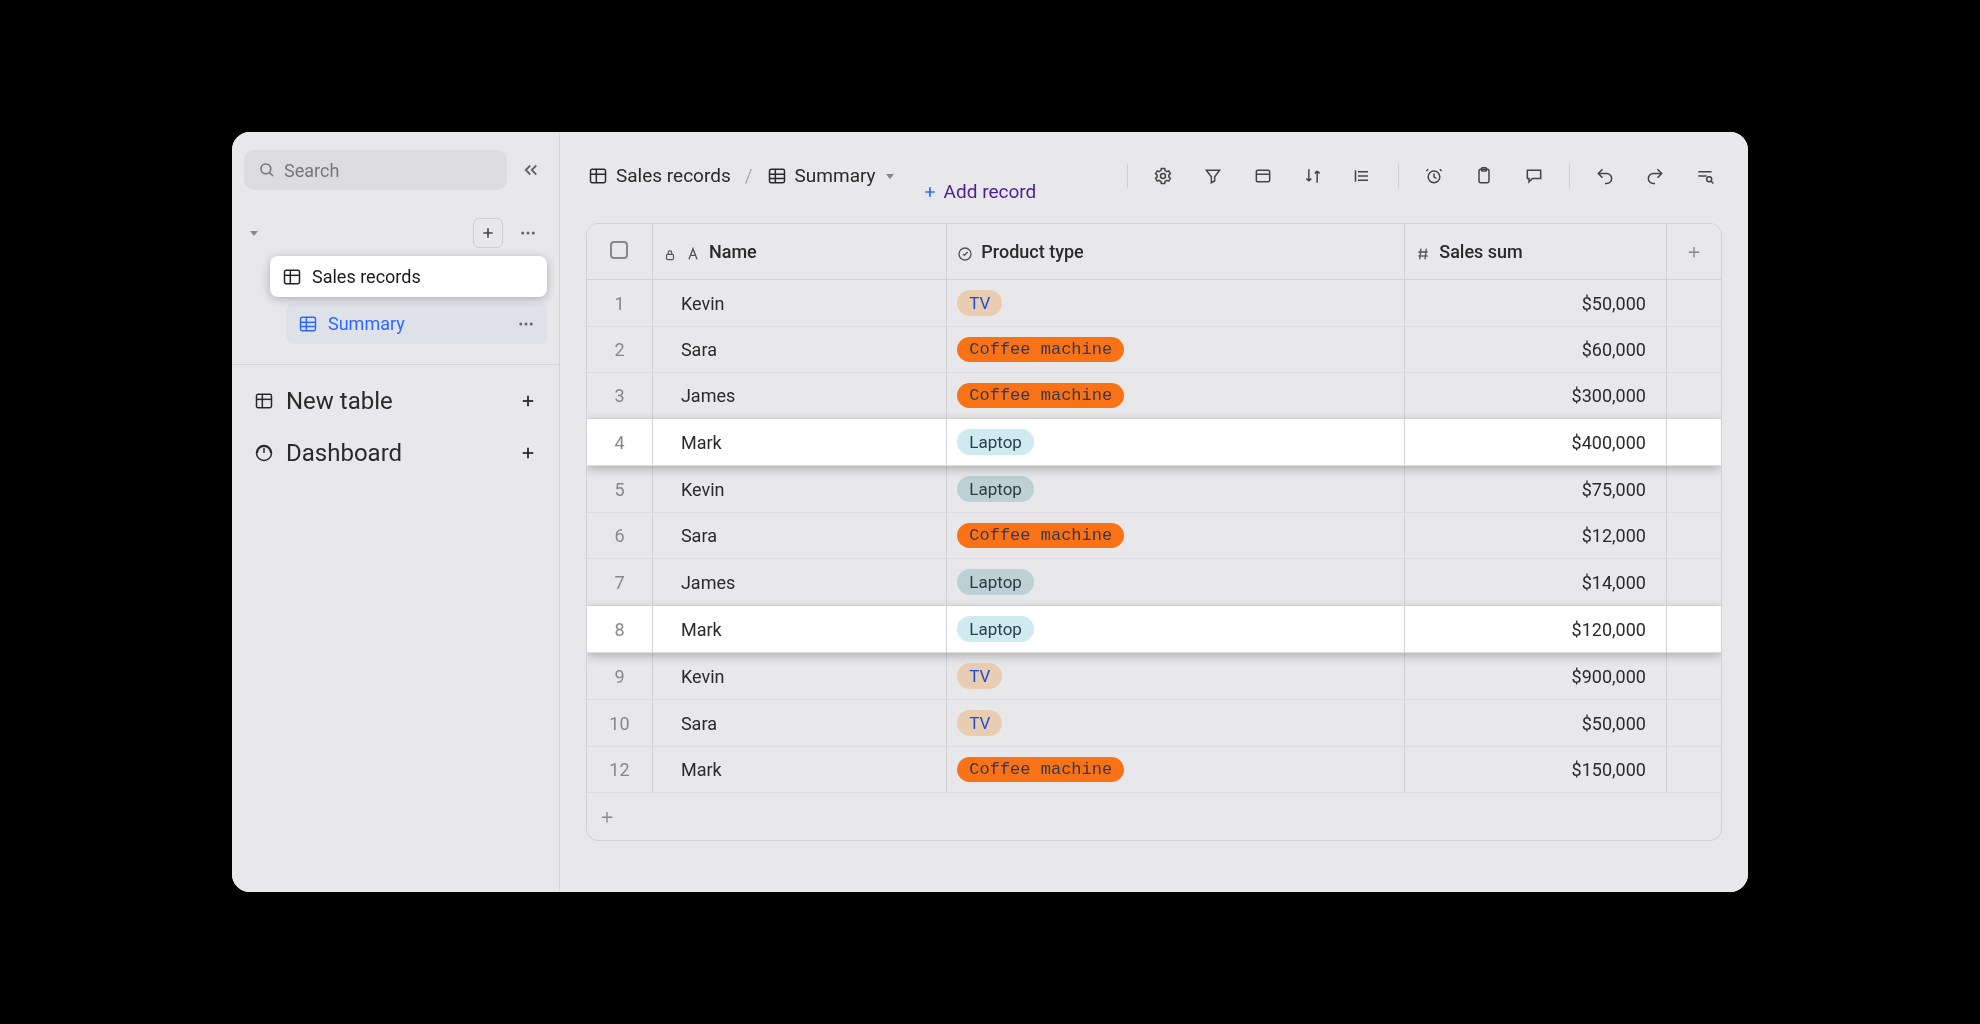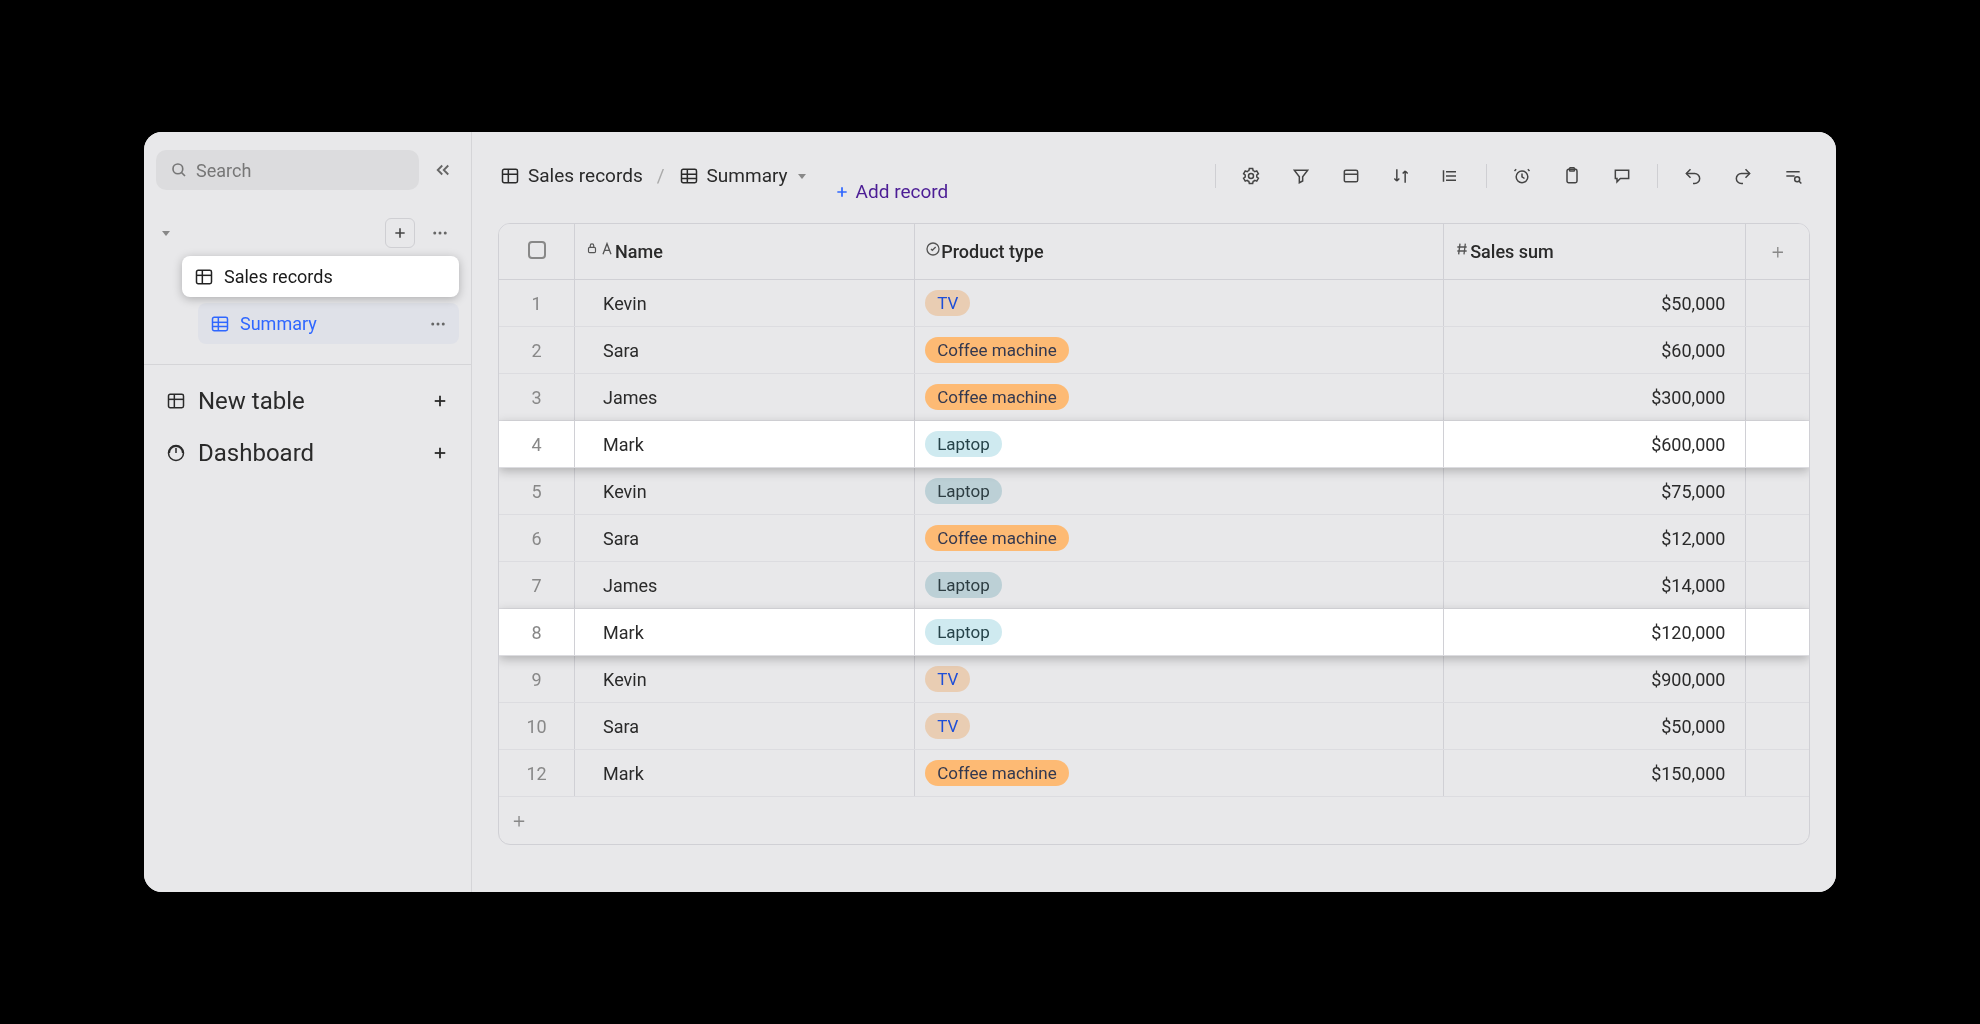--- a/index.html
+++ b/index.html
@@ -6,21 +6,21 @@
     body {
       font-family: -apple-system, BlinkMacSystemFont, "Segoe UI", Roboto, sans-serif;
       background: #000;
       width: 1980px;
       height: 1024px;
       display: flex;
       align-items: center;
       justify-content: center;
     }
     .app-frame {
-      width: 1692px;
+      width: 1516px;
       height: 760px;
       background: #e8e8ea;
       border-radius: 18px;
       overflow: hidden;
       display: flex;
       position: relative;
     }
     
     .sidebar {
       width: 328px;
@@ -221,24 +221,24 @@
       box-shadow: 0 3px 10px rgba(0,0,0,0.25);
       position: relative;
     }
     .tag {
       display: inline-block;
       padding: 3px 12px;
       border-radius: 14px;
       font-size: 17px;
     }
     .tag.tv { background: #e9cdb3; color: #1d4ed8; }
-    .tag.coffee { background: #fdba74; color: #33384f; }
+    .tag.coffee { background: #f97316; color: #33384f; font-family: Liberation Mono, monospace; }
     .tag.laptop-dim { background: #bcd0d6; color: #2d3d42; }
     .tag.laptop-hl { background: #cfeaf0; color: #264349; }
-    .th-inner { display: flex; align-items: flex-start; }
+    .th-inner { display: flex; align-items: flex-end; gap: 8px; }
     .checkbox {
       width: 18px; height: 18px; border: 2px solid #888; border-radius: 4px; display: inline-block;
     }
     .footer-row td {
       padding: 10px;
       color: #888;
     }
     .plus-sym { font-size: 20px; font-weight: 300; }
     svg { display: block; }
   </style>
@@ -537,21 +537,21 @@
               <td class="col-num">3</td>
               <td class="col-name" style="padding-left:28px;">James</td>
               <td class="col-product"><span class="tag coffee">Coffee machine</span></td>
               <td class="col-sum">$300,000</td>
               <td class="col-add"></td>
             </tr>
             <tr class="highlight">
               <td class="col-num">4</td>
               <td class="col-name" style="padding-left:28px;">Mark</td>
               <td class="col-product"><span class="tag laptop-hl">Laptop</span></td>
-              <td class="col-sum">$600,000</td>
+              <td class="col-sum">$400,000</td>
               <td class="col-add"></td>
             </tr>
             <tr>
               <td class="col-num">5</td>
               <td class="col-name" style="padding-left:28px;">Kevin</td>
               <td class="col-product"><span class="tag laptop-dim">Laptop</span></td>
               <td class="col-sum">$75,000</td>
               <td class="col-add"></td>
             </tr>
             <tr>

